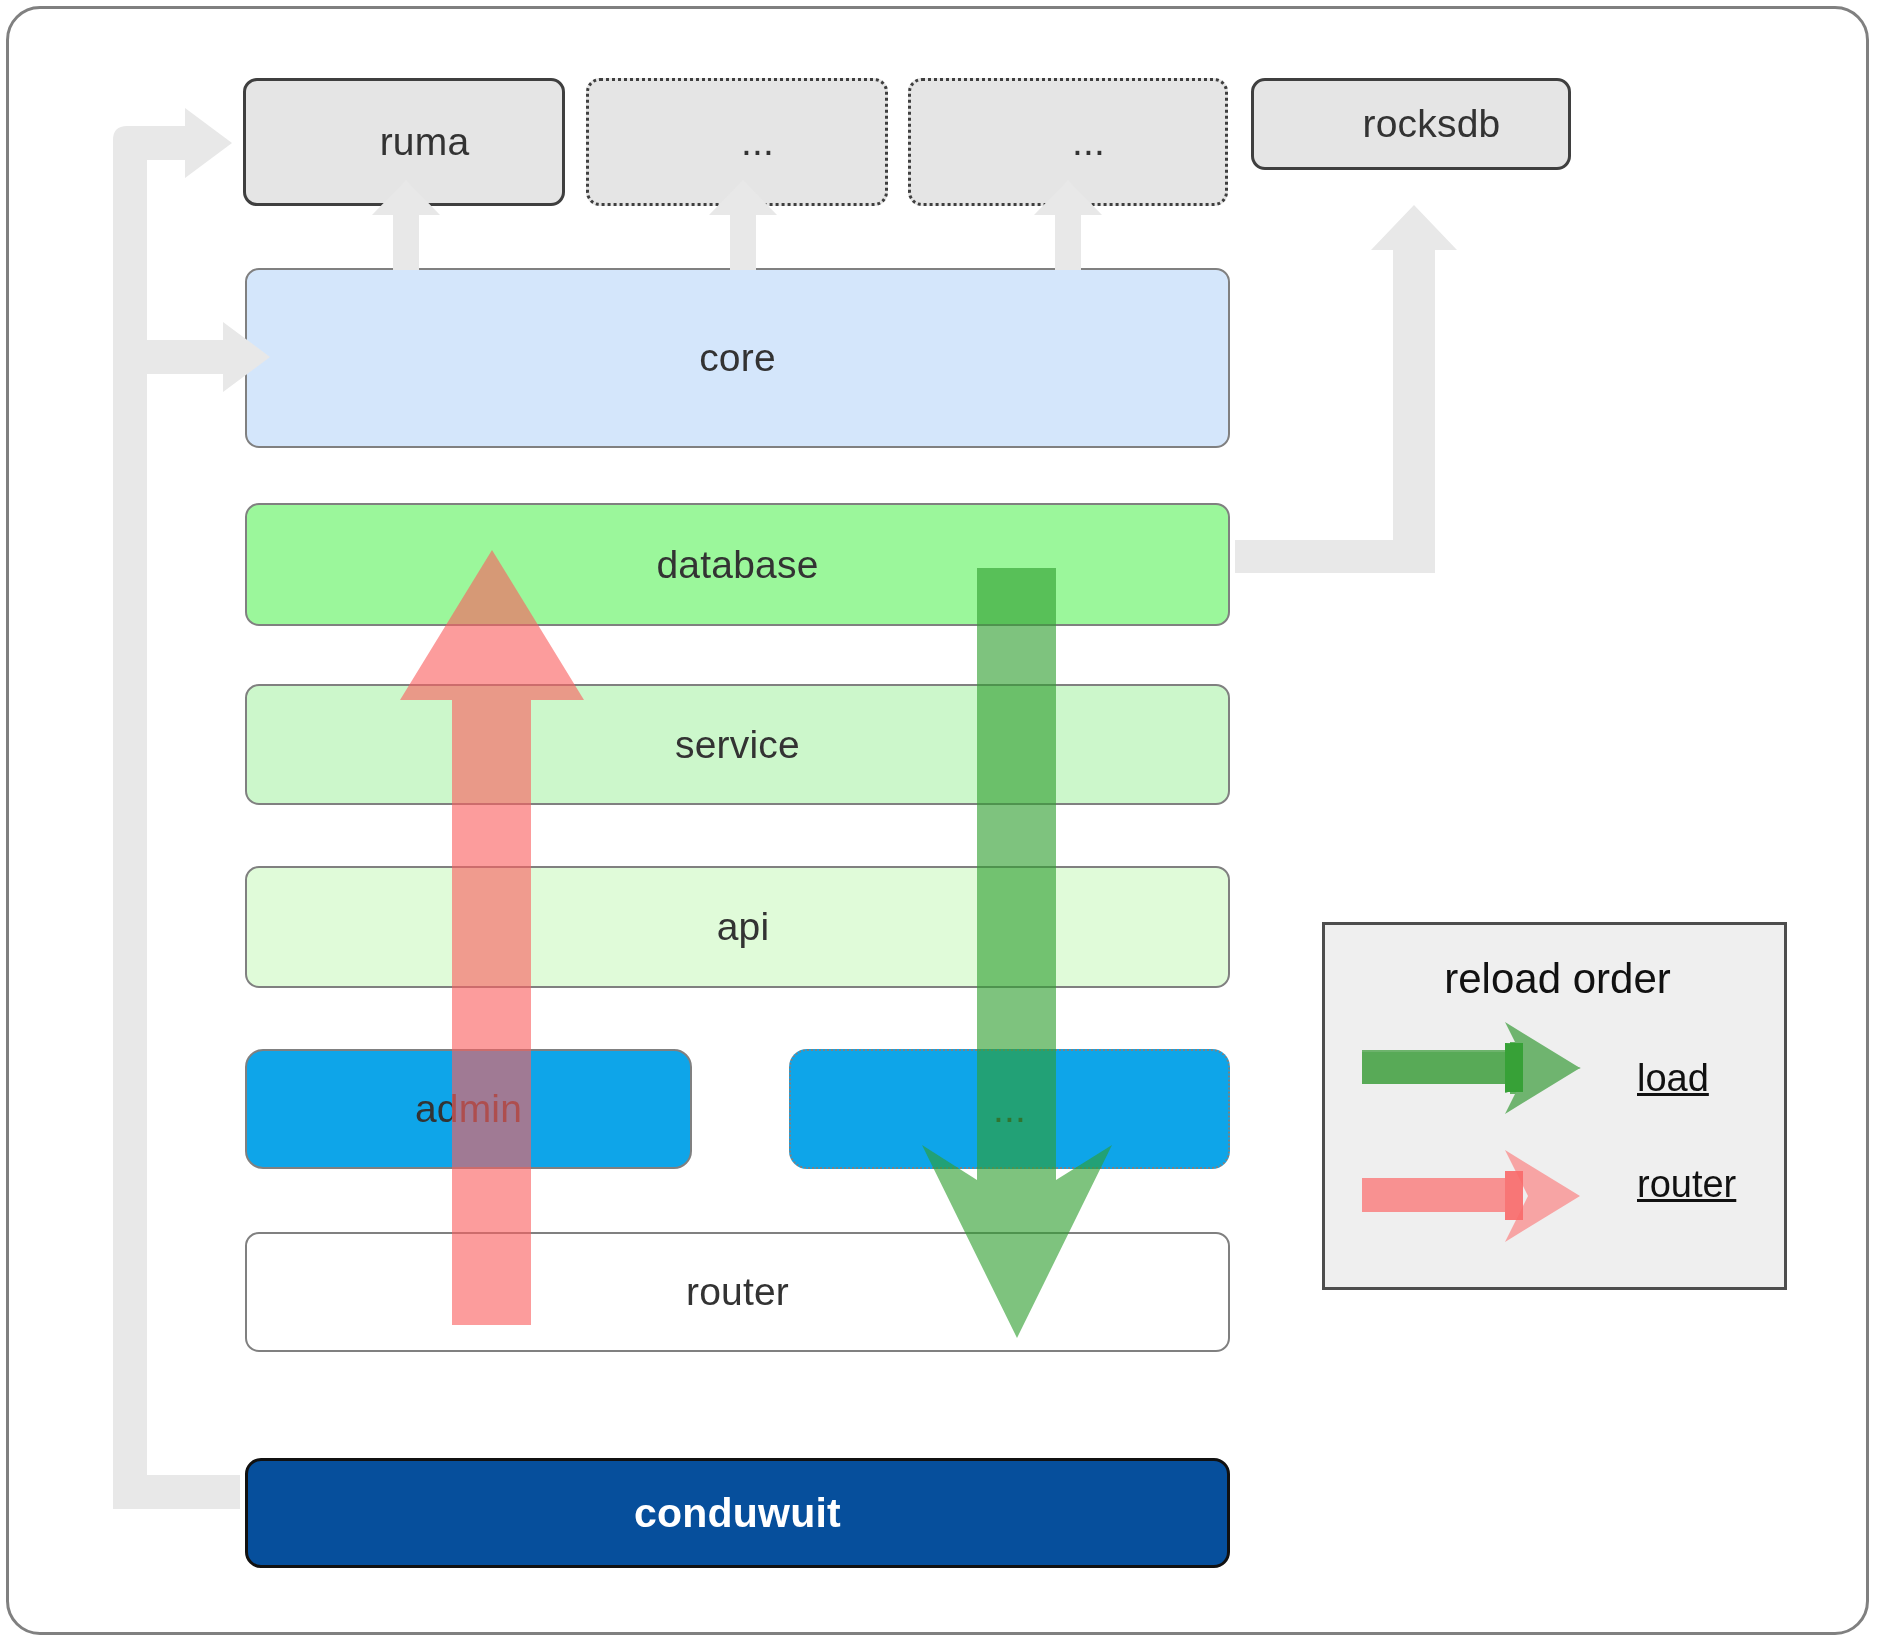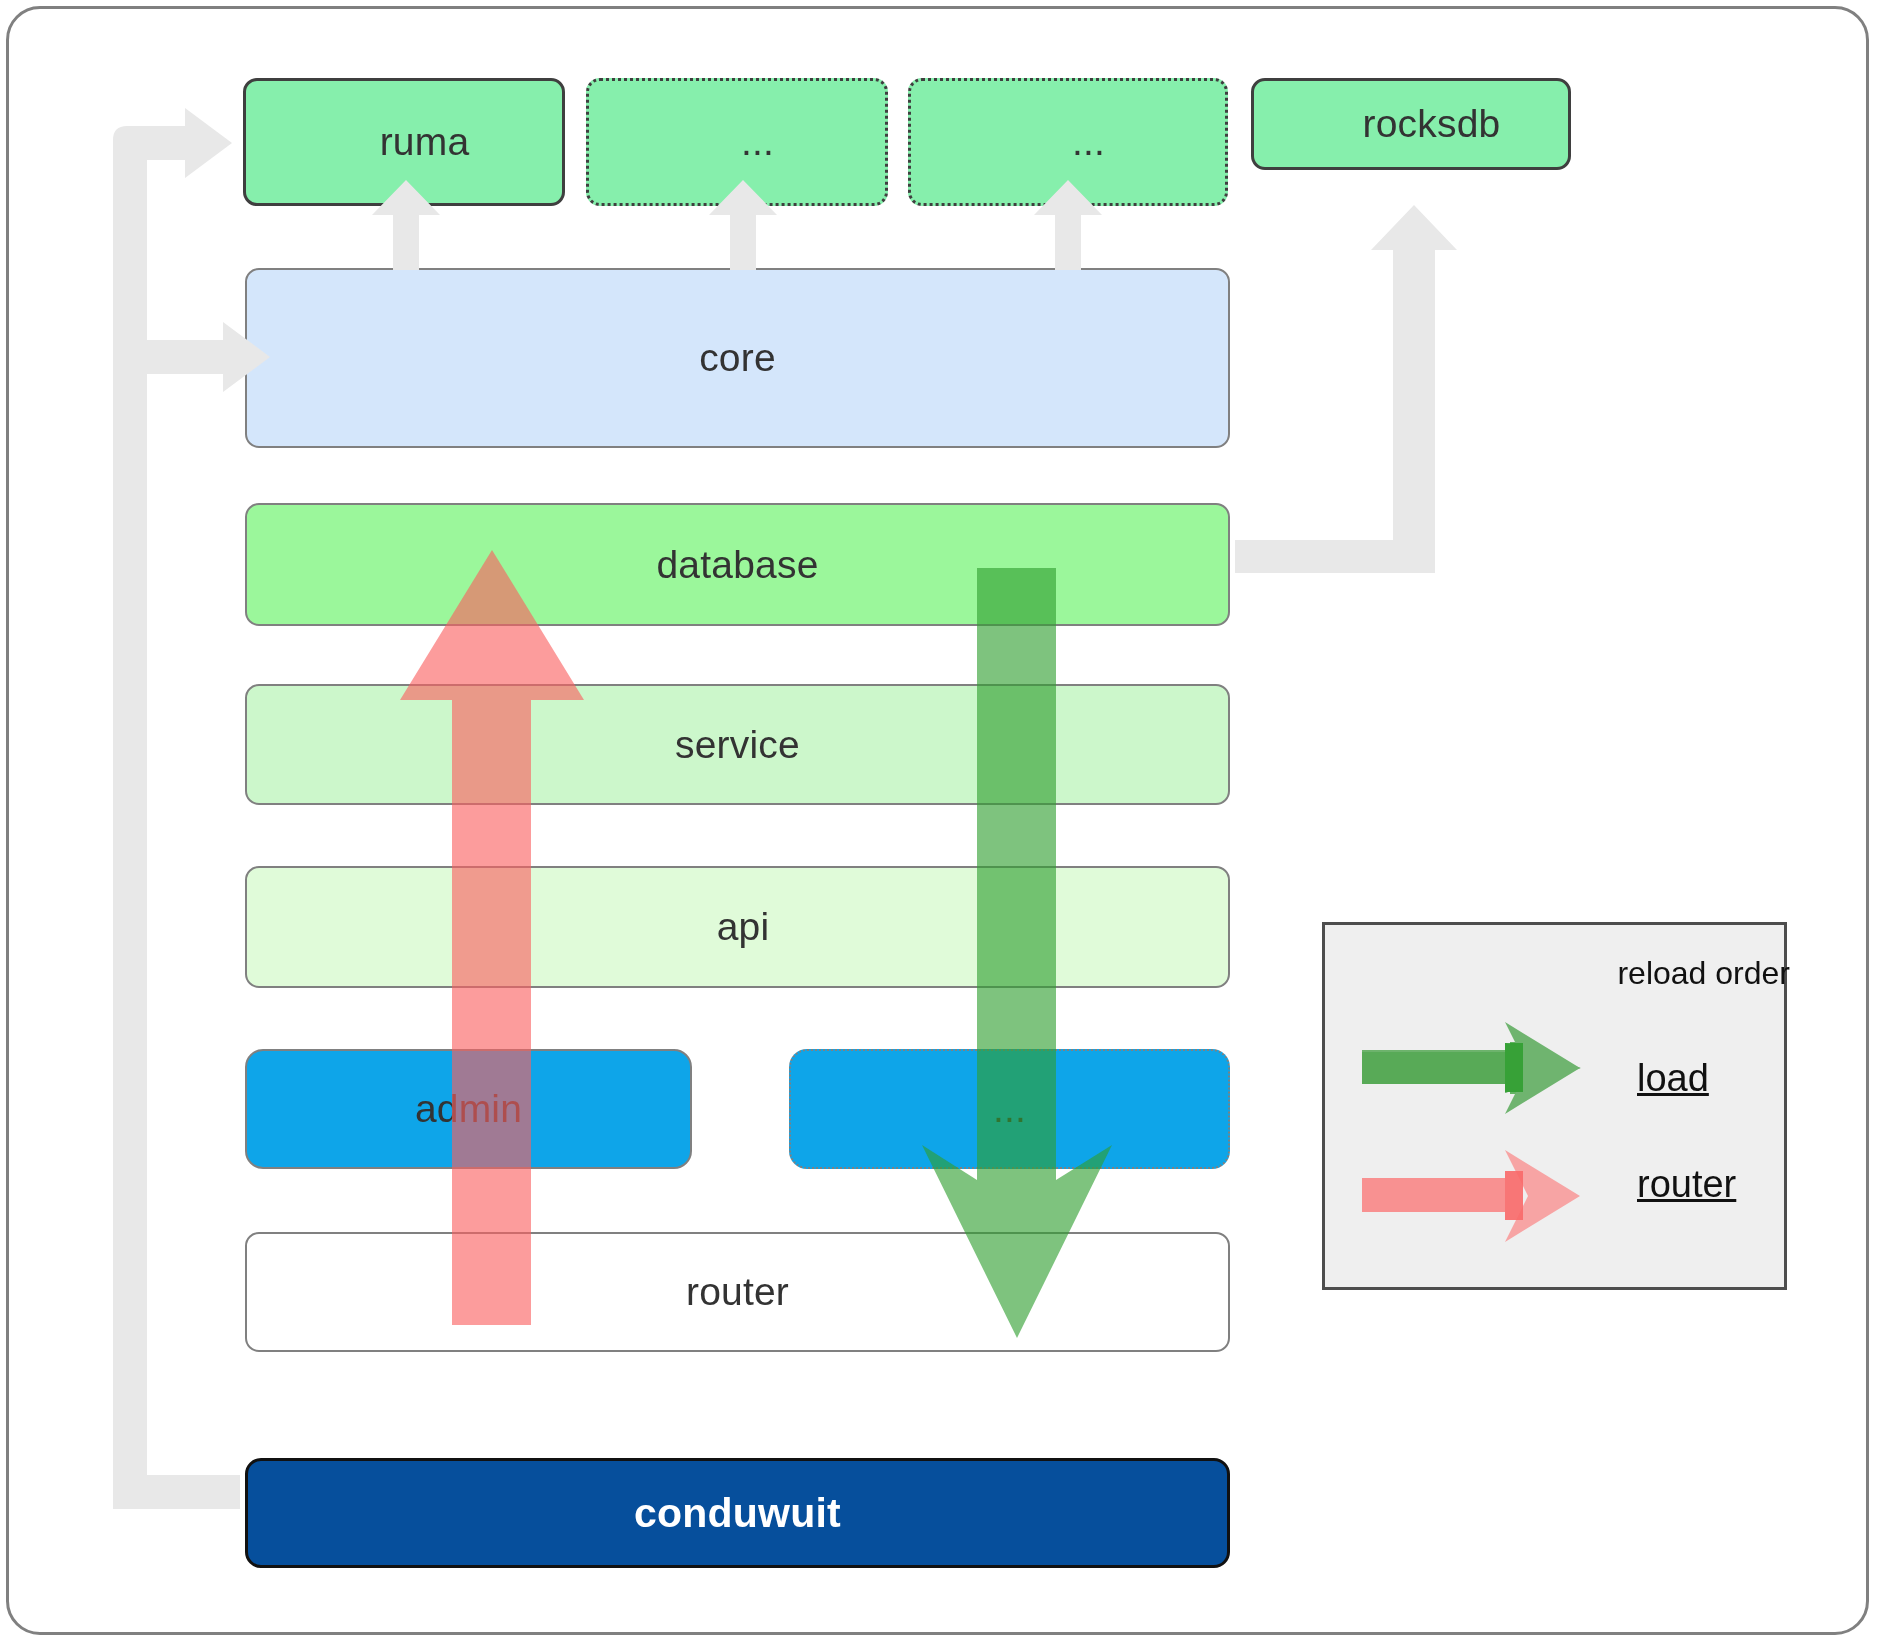--- a/index.html
+++ b/index.html
@@ -38,21 +38,21 @@
     border-radius: 14px;
     color: #333333;
     font-size: 39px;
     letter-spacing: .2px;
   }
   .node.solid-dark { border: 3px solid #3f3f3f; }
   .node.dotted-dark { border: 3px dotted #3f3f3f; }
   .node.solid-gray { border: 2px solid #808080; }
   .node.dotted-gray { border: 2px dotted #808080; }
 
-  .dep  { background: #86efac; padding-left: 41px; }
+  .dep  { background: #e5e5e5; padding-left: 41px; }
   .core { background: #d4e6fb; }
   .db   { background: #9bf79b; }
   .svc  { background: #ccf7cb; }
   .api  { background: #e0fbd9; }
   .adm  { background: #0ea5e9; border-radius: 18px; }
   .rtr  { background: #ffffff; }
   .app  {
     background: #064f9c;
     color: #ffffff;
     font-weight: bold;
@@ -82,22 +82,22 @@
     height: 368px;
     box-sizing: border-box;
     background: #efefef;
     border: 3px solid #4d4d4d;
   }
   .legend-title {
     position: absolute;
     left: 0;
     top: 30px;
     width: 465px;
-    text-align: right;
-    font-size: 32px;
+    text-align: center;
+    font-size: 42px;
     color: #111111;
   }
   .legend-label {
     position: absolute;
     left: 312px;
     font-size: 38px;
     color: #111111;
     text-decoration: underline;
   }
   .legend-label.load   { top: 132px; }

